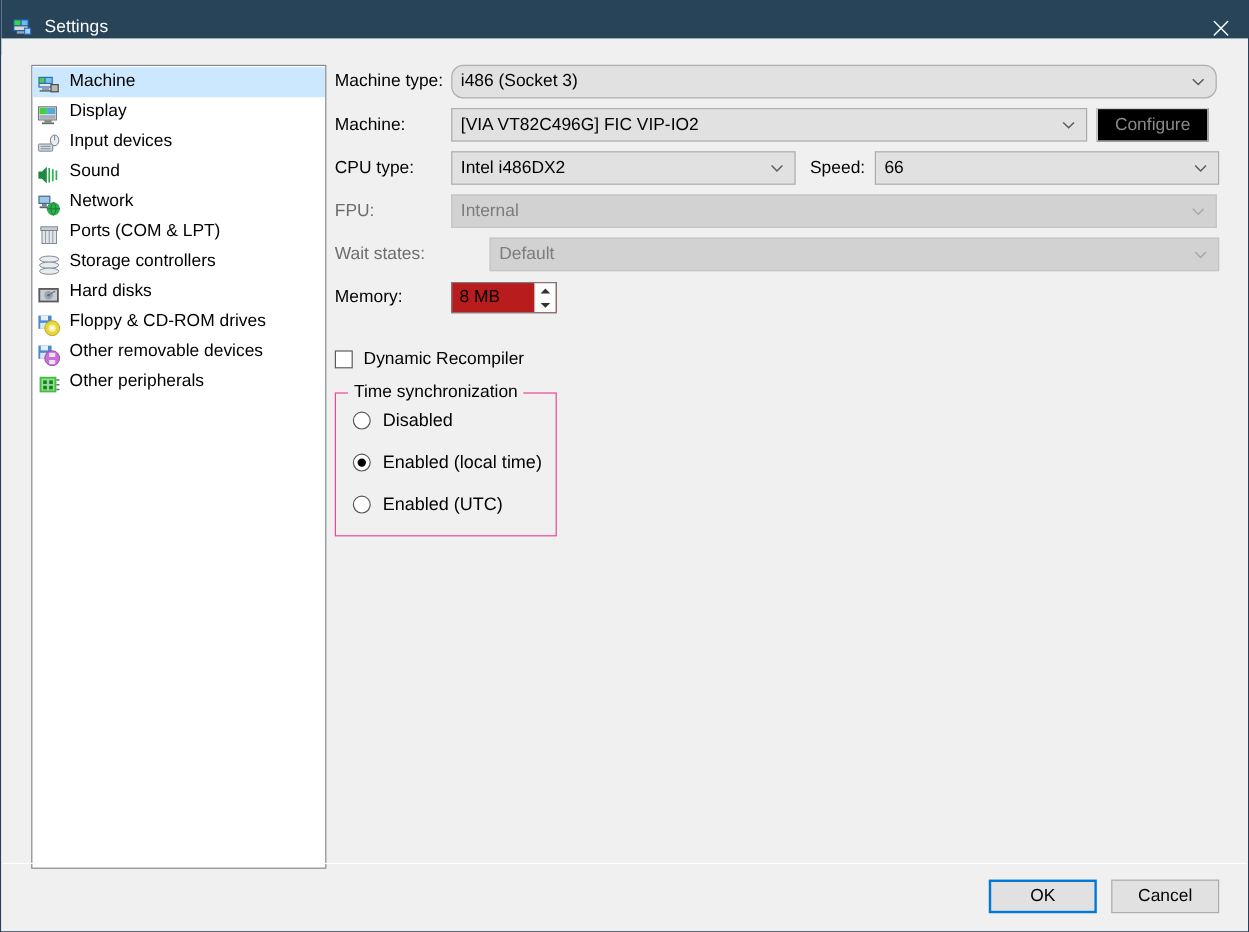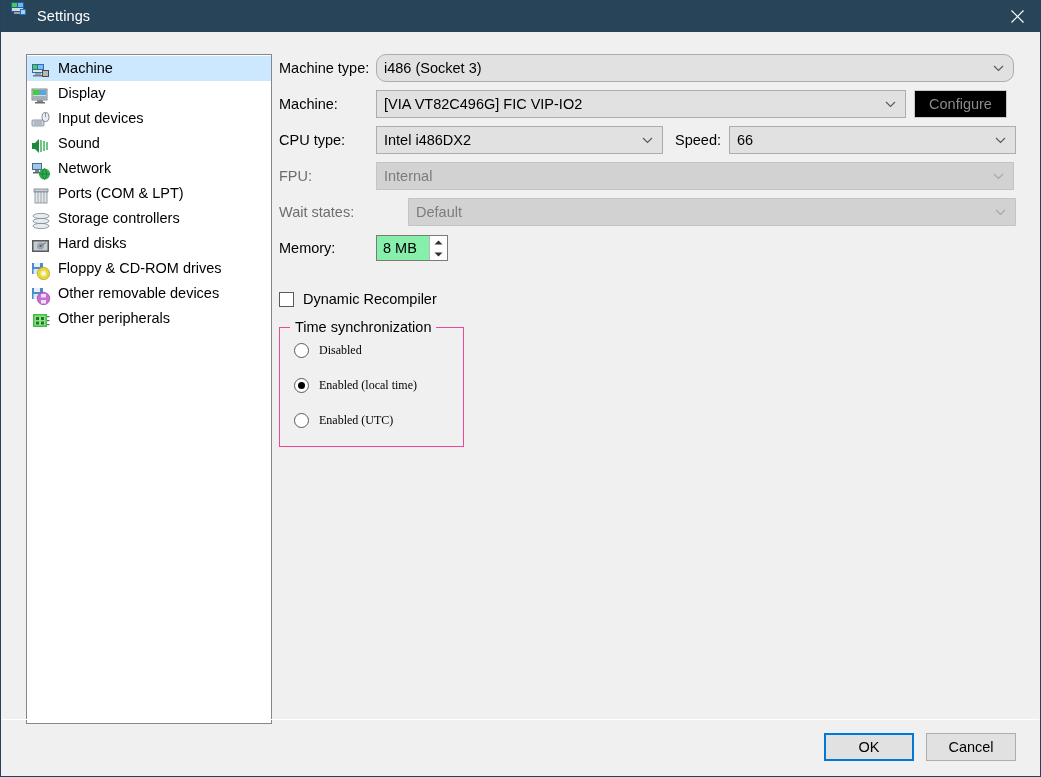--- a/index.html
+++ b/index.html
@@ -15,20 +15,21 @@
     border-right: 1px solid #27405e;
     border-bottom: 1px solid #27405e;
     position: relative;
   }
 
   
   .titlebar {
     height: 46px;
     background: #274458;
     display: flex;
+    align-items: center;
     position: relative;
     user-select: none;
   }
   .title-icon {
     width: 18px; height: 18px;
     margin-left: 9px; margin-right: 9px;
     position: relative;
     flex: none;
   }
   .title-text {
@@ -148,23 +149,23 @@
   }
   .speed-lbl {
     font-size: 14.5px;
     margin-left: 12px;
     margin-right: 8px;
     white-space: nowrap;
   }
 
   
   .spinner {
-    width: 72px; height: 26px;
+    width: 88px; height: 26px;
     border: 1px solid #7a7a7a;
-    background: #86efac;
+    background: #b91c1c;
     display: flex;
     align-items: stretch;
   }
   .spinner .val {
     flex: 1;
     font-size: 14.5px;
     display: flex; align-items: center;
     padding-left: 6px;
     color: #000;
   }
@@ -232,21 +233,21 @@
     position: relative;
   }
   .rad.on::after {
     content: "";
     position: absolute;
     left: 3px; top: 3px;
     width: 7px; height: 7px;
     border-radius: 50%;
     background: #000000;
   }
-  .rad-label { font-size: 12px; font-family: Liberation Serif, serif; }
+  .rad-label { font-size: 15px; }
 
   
   .separator {
     position: absolute;
     left: 1px; right: 1px;
     bottom: 56px;
     height: 1px;
     background: #ffffff;
   }
   .footer {

